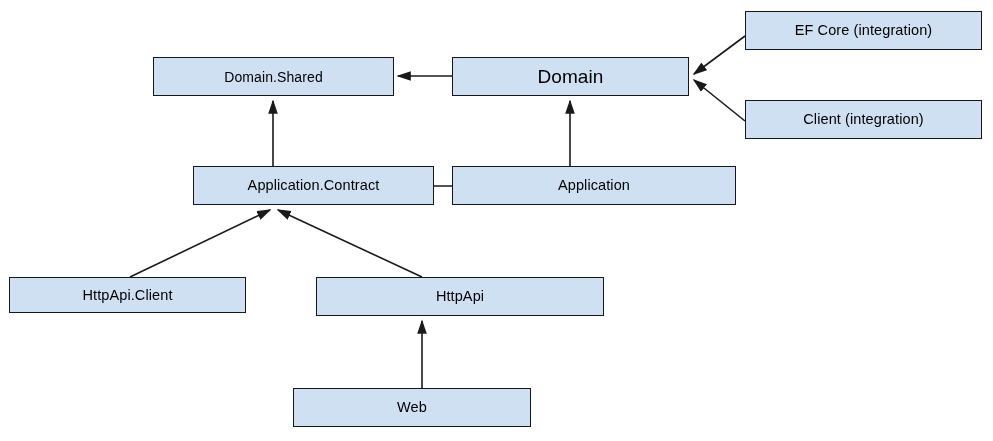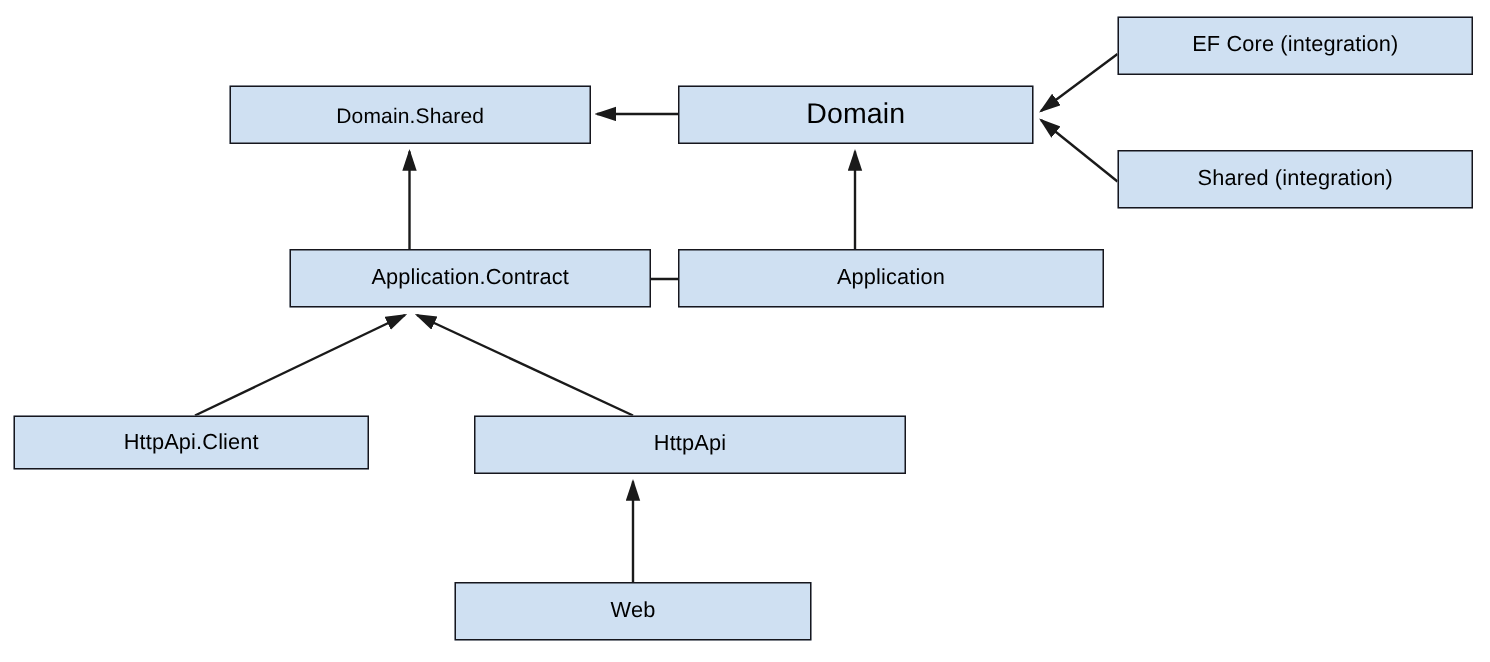--- a/index.html
+++ b/index.html
@@ -73,36 +73,36 @@
 
   <div class="node" style="left: 452px; top: 57px; width: 237px; height: 39px; background: rgb(207, 224, 242); border-color: rgb(22, 22, 29);">
     <span class="node-label" style="font-size: 19px;">Domain</span>
   </div>
 
   <div class="node" style="left: 745px; top: 11px; width: 237px; height: 39px; background: rgb(207, 224, 242); border-color: rgb(22, 22, 29);">
     <span class="node-label" style="font-size: 14.5px;">EF Core (integration)</span>
   </div>
 
   <div class="node" style="left: 745px; top: 100px; width: 237px; height: 39px; background: rgb(207, 224, 242); border-color: rgb(22, 22, 29);">
-    <span class="node-label" style="font-size: 14.5px;">Shared (integration)</span>
+    <span class="node-label" style="font-size: 14.5px;">Client (integration)</span>
   </div>
 
   <div class="node" style="left: 153px; top: 166px; width: 241px; height: 39px; background: rgb(207, 224, 242); border-color: rgb(22, 22, 29); margin-left: 40px;">
     <span class="node-label" style="font-size: 14.5px;">Application.Contract</span>
   </div>
 
   <div class="node" style="left: 452px; top: 166px; width: 284px; height: 39px; background: rgb(207, 224, 242); border-color: rgb(22, 22, 29);">
     <span class="node-label" style="font-size: 14.5px;">Application</span>
   </div>
 
   <div class="node" style="left: 9px; top: 277px; width: 237px; height: 36px; background: rgb(207, 224, 242); border-color: rgb(22, 22, 29);">
     <span class="node-label" style="font-size: 14.5px;">HttpApi.Client</span>
   </div>
 
   <div class="node" style="left: 316px; top: 277px; width: 288px; height: 39px; background: rgb(207, 224, 242); border-color: rgb(22, 22, 29);">
     <span class="node-label" style="font-size: 14.5px;">HttpApi</span>
   </div>
 
-  <div class="node" style="left: 303px; top: 388px; width: 238px; height: 39px; background: rgb(207, 224, 242); border-color: rgb(22, 22, 29);">
+  <div class="node" style="left: 293px; top: 388px; width: 238px; height: 39px; background: rgb(207, 224, 242); border-color: rgb(22, 22, 29);">
     <span class="node-label" style="font-size: 14.5px;">Web</span>
   </div>
 
 </div>
 
 </body></html>

